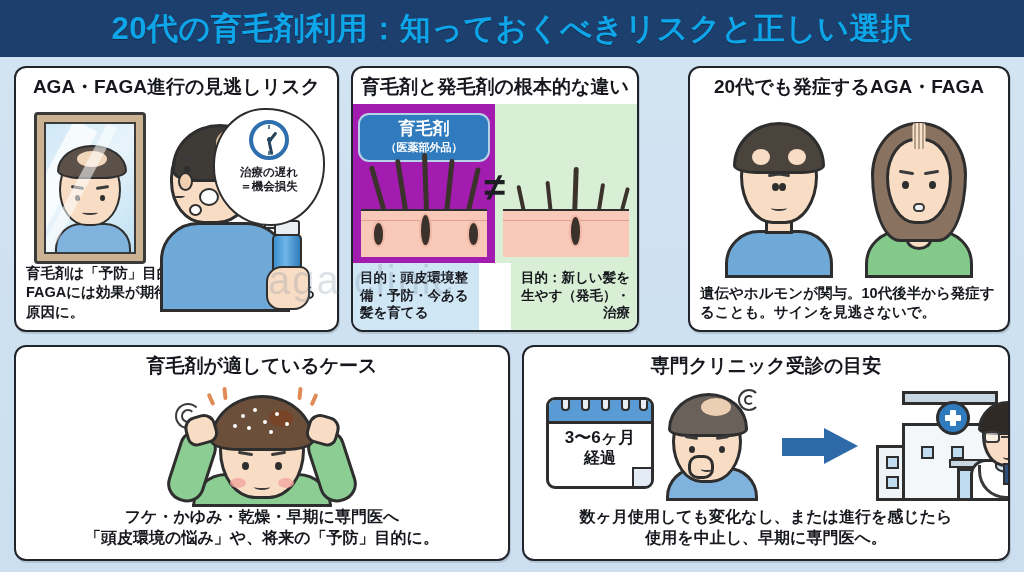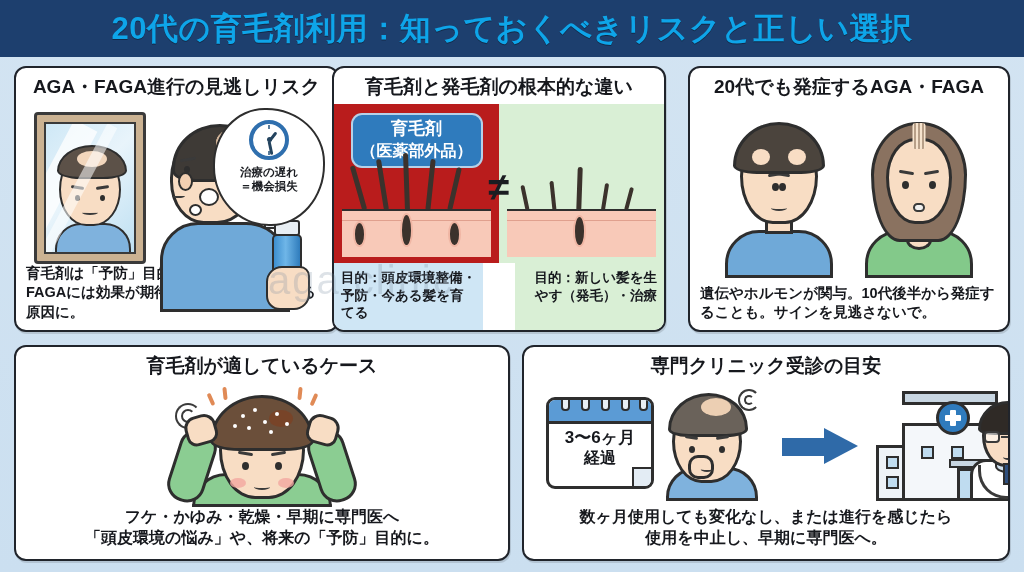--- a/index.html
+++ b/index.html
@@ -57,21 +57,21 @@
     font-weight: bold;
     color: #16181d;
     line-height: 1.33;
     padding: 6px 10px 8px;
     text-align: left;
   }
   .card-cap.center { text-align: center; font-size: 16px; line-height: 1.35; padding-bottom: 10px;}
 
   
   #card1 { left: 14px;  top: 66px;  width: 325px; height: 266px; }
-  #card2 { left: 332px; top: 66px;  width: 334px; height: 266px; }
+  #card2 { left: 351px; top: 66px;  width: 288px; height: 266px; }
   #card3 { left: 688px; top: 66px;  width: 322px; height: 266px; }
   #card4 { left: 14px;  top: 345px; width: 496px; height: 216px; }
   #card5 { left: 522px; top: 345px; width: 488px; height: 216px; }
 
   
   .watermark {
     position: absolute; left: 268px; top: 258px;
     font-size: 40px; color: rgba(120,140,160,.25);
     font-weight: 500; letter-spacing: 2px; pointer-events: none;
     z-index: 5;
@@ -205,31 +205,31 @@
                background:#24445f;border-radius:50%;}
   .clock .tick{position:absolute;width:2px;height:4px;background:#5a7d9c;left:50%;margin-left:-1px;}
   .bubble-txt {
     position:absolute; left:0; right:0; top: 57px; text-align:center;
     font-size: 11.5px; font-weight:bold; color:#1b1d22; line-height:1.25;
   }
 
   
   .c2grid { display:flex; width:100%; height:100%; }
   .c2col { flex:1 1 50%; position:relative; }
-  .c2col.left  { background:#b91c1c; }
+  .c2col.left  { background:#a21caf; }
   .c2col.right { background:#d9efd5; }
   .pill {
     margin: 9px auto 0; width: 132px; padding: 5px 0 6px;
     border-radius: 11px; text-align:center; color:#fff;
     border: 2px solid rgba(255,255,255,.65);
   }
   .pill.blue { background:#2f7bbd; }
   .pill.green{ background:#4aa559; }
   .pill .big { display:block; font-size:17px; font-weight:bold; line-height:1.1;}
-  .pill .sub { display:block; font-size:16px; font-weight:bold; line-height:1.2; margin-top:2px;}
+  .pill .sub { display:block; font-size:11px; font-weight:bold; line-height:1.2; margin-top:2px;}
   .scalp {
     position:absolute; left: 8px; right: 8px; bottom: 6px; height: 74px;
   }
   .skin {
     position:absolute; left:0; right:0; bottom:0; height: 48px;
     background:#f8c9b8; border-top: 2.5px solid #2e2e2e;
   }
   .skin:after{ content:""; position:absolute; left:0; right:0; top:9px; height:1px; background:rgba(200,120,100,.5);}
   .follicle {
     position:absolute; bottom: 10px; width: 13px; height: 30px;

